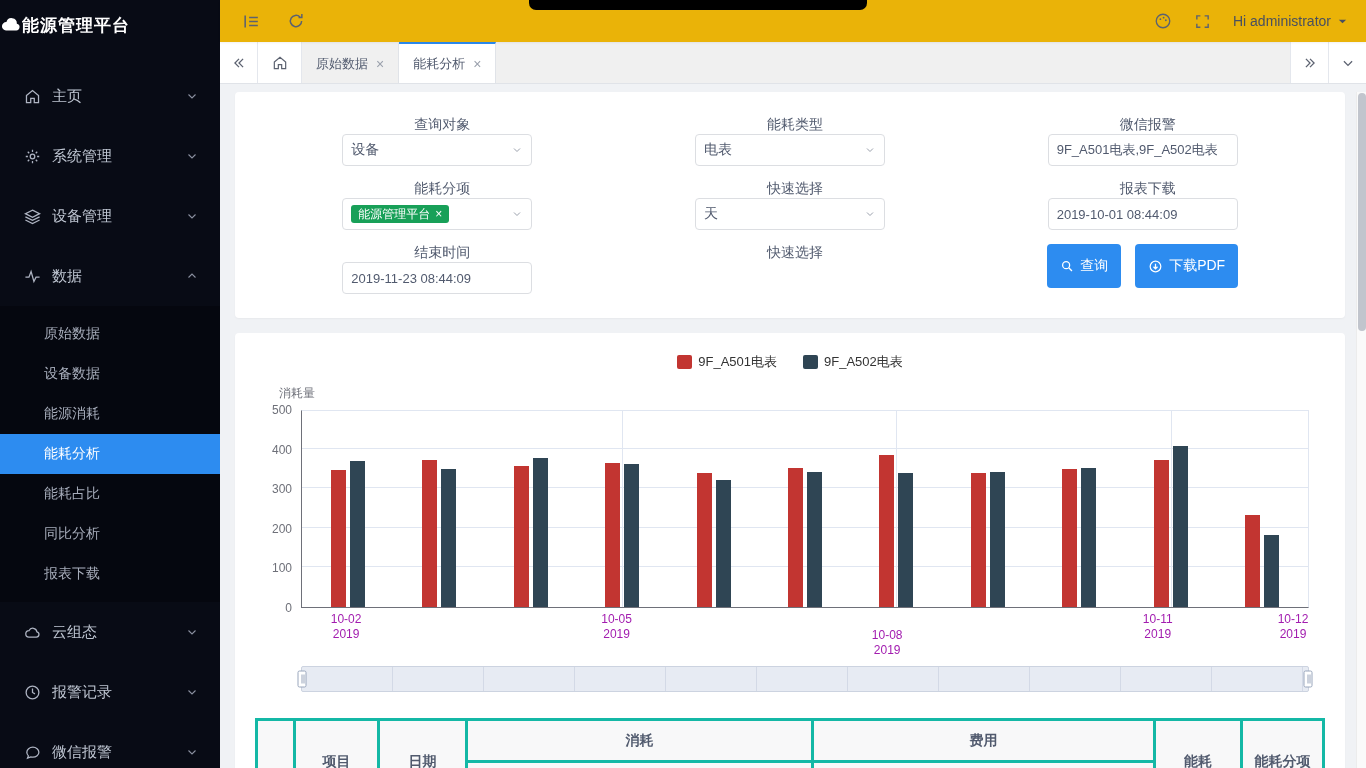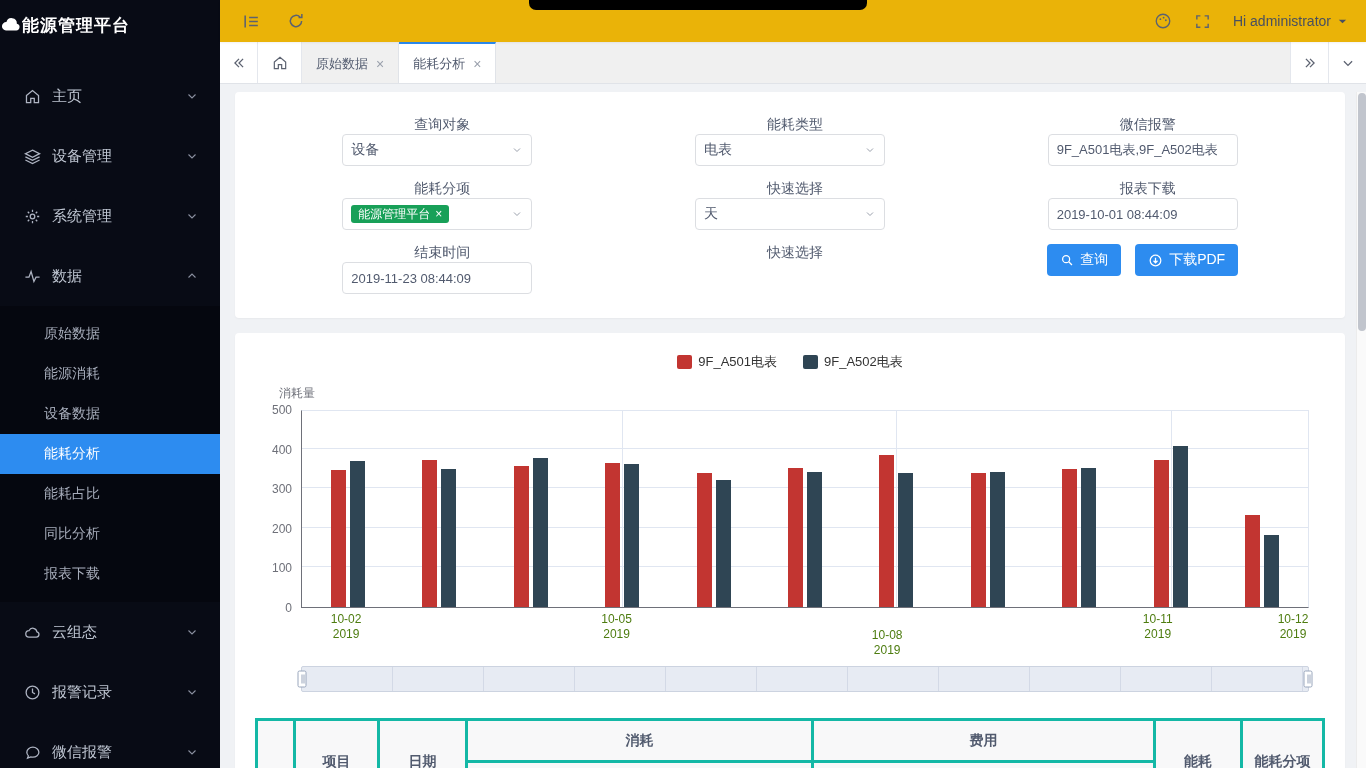--- a/index.html
+++ b/index.html
@@ -46,40 +46,40 @@
   .f-row { display:flex; margin-bottom:14px; }
   .f-row:last-child { margin-bottom:0; }
   .f-field { width:372px; display:flex; align-items:center;flex-direction:column; }
   .f-field label { width:78px; text-align:right; margin-right:12px; font-size:14px; color:#515a6e; flex:none; }
   .control { width:190px; height:32px; border:1px solid #dcdee2; border-radius:4px; background:#fff; display:flex; align-items:center; padding:0 8px; font-size:14px; color:#515a6e; position:relative; cursor:pointer; }
   .control .caret { position:absolute; right:8px; color:#9aa0ac; display:flex; }
   .control input { border:none; outline:none; width:100%; font-size:13px; color:#515a6e; font-family:inherit; background:transparent; }
   .tag { display:inline-flex; align-items:center; gap:5px; background:#18a058; color:#fff; font-size:12px; border-radius:3px; padding:3px 7px; line-height:1; }
   .tag .tag-close { cursor:pointer; font-size:12px; }
   .btns { display:flex; gap:14px; }
-  .btn { height:32px; padding:0 13px; background:#2d8cf0; color:#fff; border:none; border-radius:4px; font-size:14px; display:inline-flex; align-items:center; gap:6px; cursor:pointer; font-family:inherit; }
+  .btn { height:44px; padding:0 13px; background:#2d8cf0; color:#fff; border:none; border-radius:4px; font-size:14px; display:inline-flex; align-items:center; gap:6px; cursor:pointer; font-family:inherit; }
 
   
   .chart-card { margin-top:15px; padding:14px 20px 24px 20px; height:560px; }
   .legend { display:flex; justify-content:center; gap:26px; margin:6px 0 14px 0; }
   .legend-item { display:flex; align-items:center; gap:6px; cursor:pointer; }
   .legend-swatch { width:15px; height:14px; border-radius:2px; display:inline-block; }
   .legend-label { font-size:13px; color:#333; }
   .chart-area { padding-right:16px; position:relative; }
   .y-name { font-size:12px; color:#6e7079; margin:0 0 8px 24px; }
   .chart-body { display:flex; }
   .y-axis { width:46px; flex:none; position:relative; height:198px; }
   .ytick { position:absolute; right:9px; font-size:12px; color:#6e7079; }
   .plot { flex:1; position:relative; height:198px; border-left:1px solid #6e7079; border-bottom:1px solid #6e7079; border-right:1px solid #e0e6f1; border-top:1px solid #e0e6f1; display:flex; align-items:flex-end; }
   .gridline-h { position:absolute; left:0; right:0; height:1px; background:#e0e6f1; }
   .gridline-v { position:absolute; top:0; bottom:0; width:1px; background:#e0e6f1; }
   .bar-group { flex:1; display:flex; align-items:flex-end; justify-content:center; gap:4px; position:relative; z-index:1; height:100%; }
   .bar { width:15px; }
   .x-axis { margin-left:46px; margin-right:16px; position:relative; height:34px; }
-  .xtick { position:absolute; top:4px; transform:translateX(-50%); text-align:center; font-size:12px; color:#4d7c0f; line-height:1.25; white-space:nowrap; }
+  .xtick { position:absolute; top:4px; transform:translateX(-50%); text-align:center; font-size:12px; color:#a21caf; line-height:1.25; white-space:nowrap; }
 
   .dataslider { margin:24px 16px 0 46px; height:26px; position:relative; background:#e7ebf3; border:1px solid #ccd3e0; border-radius:2px; background-image:repeating-linear-gradient(90deg, transparent 0px, transparent 90px, #d3d9e6 90px, #d3d9e6 91px); }
   .ds-handle { position:absolute; top:50%; transform:translate(-50%,-50%); width:9px; height:17px; background:#fff; border:1px solid #99a6bc; border-radius:2px; cursor:ew-resize; }
   .ds-handle::after { content:""; position:absolute; left:3px; top:3px; bottom:3px; width:1px; background:#99a6bc; box-shadow:2px 0 0 #99a6bc; }
   .ds-handle.left { left:0; } .ds-handle.right { left:100%; }
 
   .result-table { width:100%; border-collapse:collapse; margin-top:26px; table-layout:fixed; }
   .result-table th { background:#f8f8f9; border:3px solid #14b8a6; height:42px; font-size:14px; color:#515a6e; font-weight:bold; text-align:center; }
 
   
@@ -115,71 +115,71 @@
         <span class="mi-caret">
             <svg viewBox="0 0 24 24" width="12" height="12" fill="none" stroke="currentColor" stroke-width="2.2">
               <polyline points="5 9 12 16 19 9"></polyline>
             </svg>
           </span>
       </div>
 
       <div class="menu-item">
         <span class="mi-icon">
             <svg viewBox="0 0 24 24" width="17" height="17" fill="none" stroke="currentColor" stroke-width="1.8">
+              <circle cx="12" cy="12" r="3.2"></circle>
+              <path d="M12 2.5v3M12 18.5v3M2.5 12h3M18.5 12h3M5.3 5.3l2.1 2.1M16.6 16.6l2.1 2.1M18.7 5.3l-2.1 2.1M7.4 16.6l-2.1 2.1"></path>
+            </svg>
+          </span>
+        <span class="mi-label">系统管理</span>
+        <span class="mi-caret">
+            <svg viewBox="0 0 24 24" width="12" height="12" fill="none" stroke="currentColor" stroke-width="2.2">
+              <polyline points="5 9 12 16 19 9"></polyline>
+            </svg>
+          </span>
+      </div>
+
+      <div class="menu-item">
+        <span class="mi-icon">
+            <svg viewBox="0 0 24 24" width="17" height="17" fill="none" stroke="currentColor" stroke-width="1.8">
               <path d="M12 3l10 5-10 5L2 8Z"></path>
               <path d="M2 12.5 12 17.5l10-5"></path>
               <path d="M2 17 12 22l10-5"></path>
             </svg>
           </span>
         <span class="mi-label">设备管理</span>
         <span class="mi-caret">
             <svg viewBox="0 0 24 24" width="12" height="12" fill="none" stroke="currentColor" stroke-width="2.2">
               <polyline points="5 9 12 16 19 9"></polyline>
             </svg>
           </span>
       </div>
 
       <div class="menu-item">
         <span class="mi-icon">
             <svg viewBox="0 0 24 24" width="17" height="17" fill="none" stroke="currentColor" stroke-width="1.8">
-              <circle cx="12" cy="12" r="3.2"></circle>
-              <path d="M12 2.5v3M12 18.5v3M2.5 12h3M18.5 12h3M5.3 5.3l2.1 2.1M16.6 16.6l2.1 2.1M18.7 5.3l-2.1 2.1M7.4 16.6l-2.1 2.1"></path>
-            </svg>
-          </span>
-        <span class="mi-label">系统管理</span>
-        <span class="mi-caret">
-            <svg viewBox="0 0 24 24" width="12" height="12" fill="none" stroke="currentColor" stroke-width="2.2">
-              <polyline points="5 9 12 16 19 9"></polyline>
-            </svg>
-          </span>
-      </div>
-
-      <div class="menu-item">
-        <span class="mi-icon">
-            <svg viewBox="0 0 24 24" width="17" height="17" fill="none" stroke="currentColor" stroke-width="1.8">
               <polyline points="2 13 7 13 10 5 14 19 17 13 22 13"></polyline>
             </svg>
           </span>
         <span class="mi-label">数据</span>
         <span class="mi-caret">
             <svg viewBox="0 0 24 24" width="12" height="12" fill="none" stroke="currentColor" stroke-width="2.2">
               <polyline points="5 15 12 8 19 15"></polyline>
             </svg>
           </span>
       </div>
 
       <div class="submenu">
         <div class="submenu-item">
             <span>原始数据</span>
           </div>
         <div class="submenu-item">
+            <span>设备数据</span>
+          </div>
+        <div class="submenu-item">
             <span>能源消耗</span>
-          </div>
-        <div class="submenu-item">
-            <span>设备数据</span>
           </div>
         <div class="submenu-item active">
             <span>能耗分析</span>
           </div>
         <div class="submenu-item">
             <span>能耗占比</span>
           </div>
         <div class="submenu-item">
             <span>同比分析</span>
           </div>

